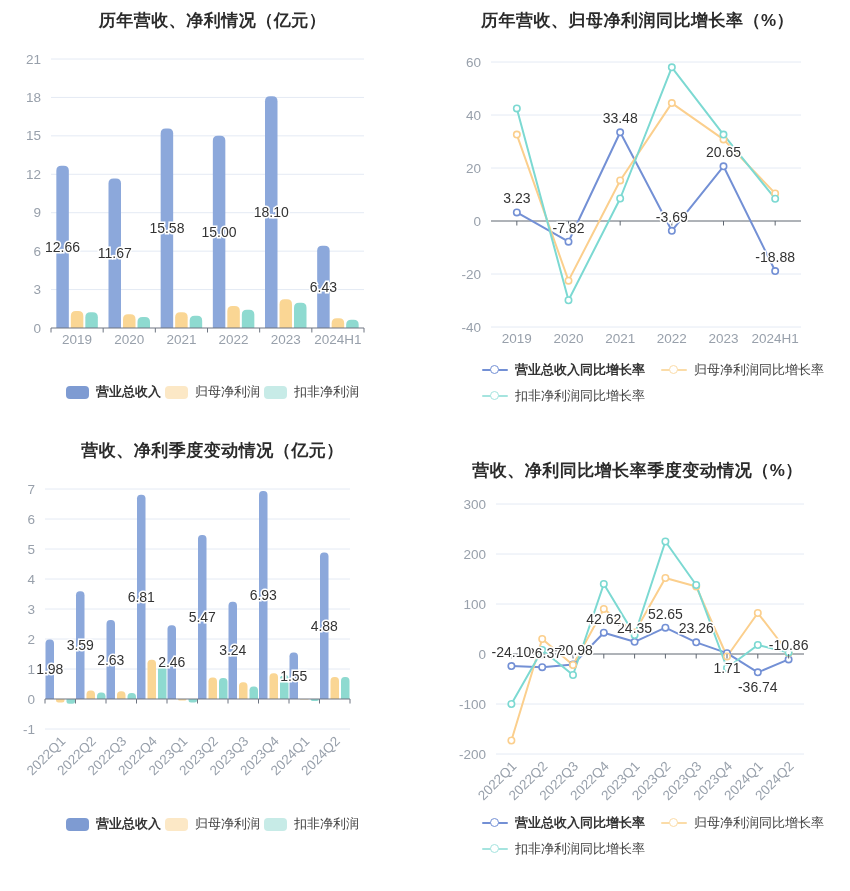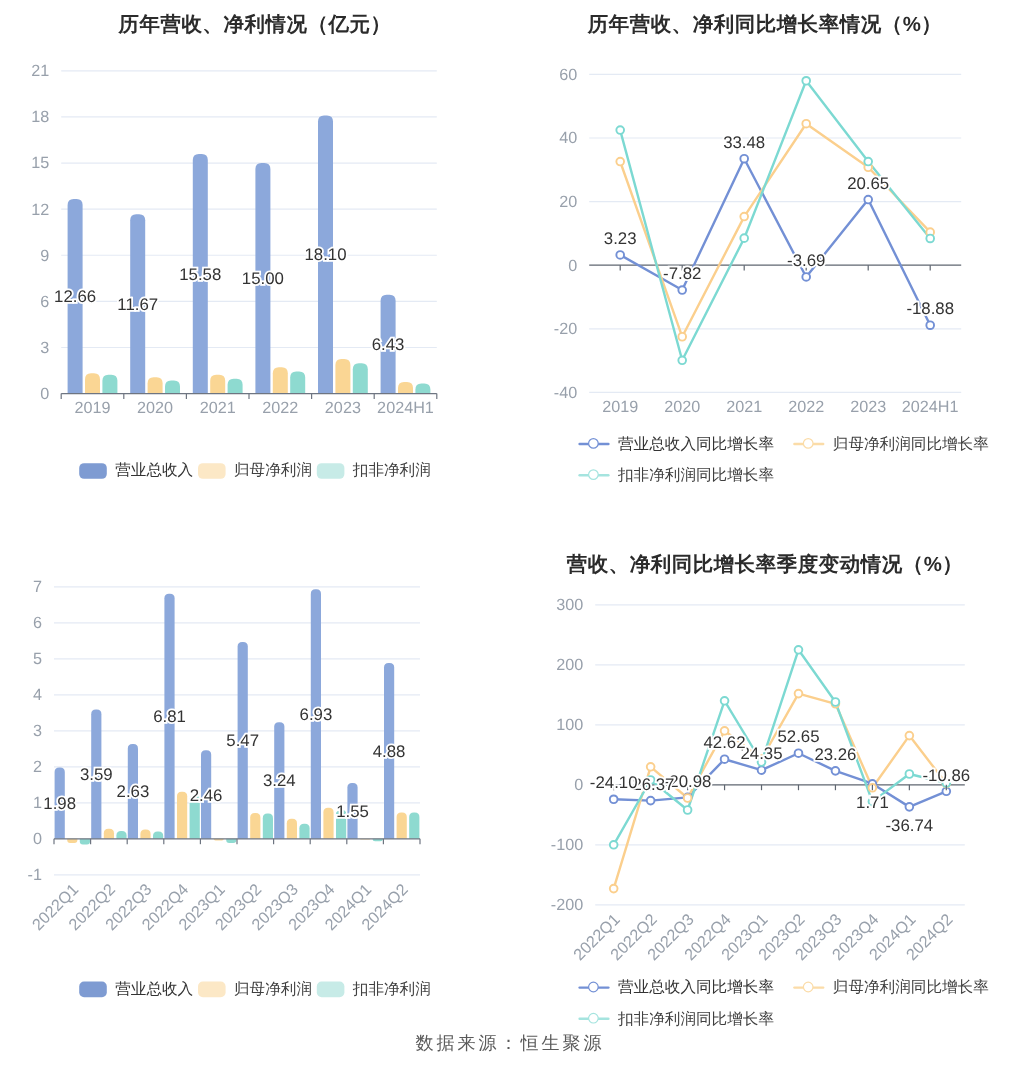--- a/index.html
+++ b/index.html
@@ -14,21 +14,21 @@
          font-size:17px;font-weight:700;color:#2b2b2b;letter-spacing:.5px;}
   svg.plot{position:absolute;left:0;top:40px;display:block;}
   .legend{position:absolute;display:flex;align-items:center;}
   .legend.center{left:0;right:0;justify-content:center;gap:4px;}
   .q0 .legend{top:383px;}
   .q2 .legend{top:385px;}
   .legend.left{left:57px;width:420px;flex-wrap:wrap;column-gap:16px;row-gap:8px;justify-content:flex-start;}
   .q1 .legend{top:361px;}
   .q3 .legend{top:364px;}
   .li{display:flex;align-items:center;gap:7px;font-size:13px;color:#404040;cursor:pointer;}
-  .li.first{color:#333;font-weight:400;}
+  .li.first{color:#333;font-weight:700;}
   .sw{width:23px;height:13px;border-radius:4px;display:inline-block;}
   .lic{position:relative;width:26px;height:13px;display:inline-block;}
   .lic .ln{position:absolute;left:0;right:0;top:5.5px;height:2px;border-radius:1px;}
   .lic .cr{position:absolute;left:8px;top:1.5px;width:7px;height:7px;border-radius:50%;
            background:#fff;border-width:1.6px;border-style:solid;}
   footer{position:absolute;left:0;right:0;top:860px;text-align:center;
          font-size:15px;letter-spacing:2.5px;color:#5a5a5a;}
 </style>
 </head>
 <body>
@@ -102,21 +102,21 @@
           <span>归母净利润</span>
         </span>
         <span class="li">
           <span class="sw" style="background: rgb(199, 235, 231);"></span>
           <span>扣非净利润</span>
         </span>
       </div>
   </section>
 
   <section class="quad q1">
-    <h2 class="title">历年营收、净利同比增长率情况（%）</h2>
+    <h2 class="title">历年营收、归母净利润同比增长率（%）</h2>
     <svg class="plot" width="425" height="325" viewBox="0 0 425 325">
         <line x1="66" x2="376" y1="287" y2="287" stroke="#e4eaf4" stroke-width="1"></line>
         <text x="56" y="291.5" text-anchor="end" font-size="13.5" fill="#98a0ab">-40</text>
         <line x1="66" x2="376" y1="234" y2="234" stroke="#e4eaf4" stroke-width="1"></line>
         <text x="56" y="238.5" text-anchor="end" font-size="13.5" fill="#98a0ab">-20</text>
         <text x="56" y="185.5" text-anchor="end" font-size="13.5" fill="#98a0ab">0</text>
         <line x1="66" x2="376" y1="128" y2="128" stroke="#e4eaf4" stroke-width="1"></line>
         <text x="56" y="132.5" text-anchor="end" font-size="13.5" fill="#98a0ab">20</text>
         <line x1="66" x2="376" y1="75" y2="75" stroke="#e4eaf4" stroke-width="1"></line>
         <text x="56" y="79.5" text-anchor="end" font-size="13.5" fill="#98a0ab">40</text>
@@ -182,20 +182,21 @@
           <span class="lic">
             <span class="ln" style="background: rgb(165, 228, 223);"></span>
             <span class="cr" style="border-color: rgb(165, 228, 223);"></span>
           </span>
           <span>扣非净利润同比增长率</span>
         </span>
       </div>
   </section>
 
   <section class="quad q2">
+    <h2 class="title">营收、净利季度变动情况（亿元）</h2>
     <svg class="plot" width="425" height="340" viewBox="0 0 425 340">
         <line x1="45" x2="350" y1="259" y2="259" stroke="#e4eaf4" stroke-width="1"></line>
         <text x="35" y="263.5" text-anchor="end" font-size="13.5" fill="#98a0ab">-1</text>
         <text x="35" y="233.5" text-anchor="end" font-size="13.5" fill="#98a0ab">0</text>
         <line x1="45" x2="350" y1="199" y2="199" stroke="#e4eaf4" stroke-width="1"></line>
         <text x="35" y="203.5" text-anchor="end" font-size="13.5" fill="#98a0ab">1</text>
         <line x1="45" x2="350" y1="169" y2="169" stroke="#e4eaf4" stroke-width="1"></line>
         <text x="35" y="173.5" text-anchor="end" font-size="13.5" fill="#98a0ab">2</text>
         <line x1="45" x2="350" y1="139" y2="139" stroke="#e4eaf4" stroke-width="1"></line>
         <text x="35" y="143.5" text-anchor="end" font-size="13.5" fill="#98a0ab">3</text>
@@ -383,14 +384,13 @@
         <span class="li">
           <span class="lic">
             <span class="ln" style="background: rgb(165, 228, 223);"></span>
             <span class="cr" style="border-color: rgb(165, 228, 223);"></span>
           </span>
           <span>扣非净利润同比增长率</span>
         </span>
       </div>
   </section>
 
-  <footer>数据来源：恒生聚源</footer>
 </div>
 
 </body></html>

